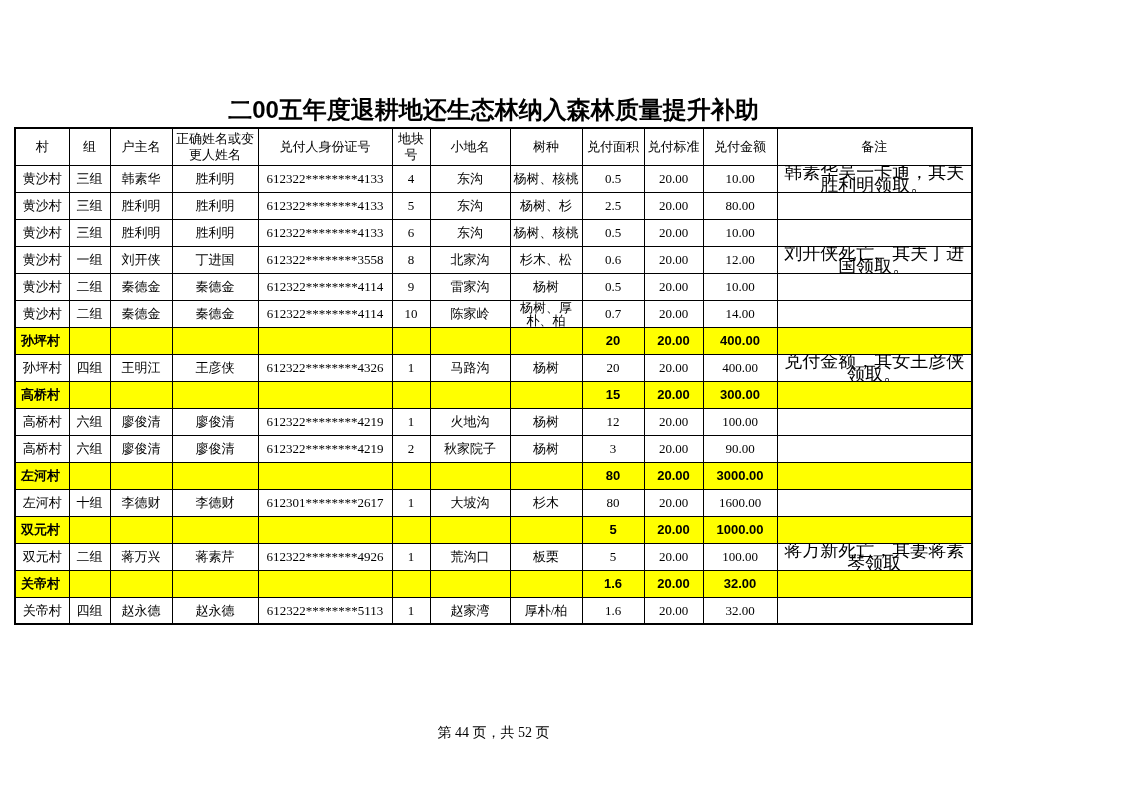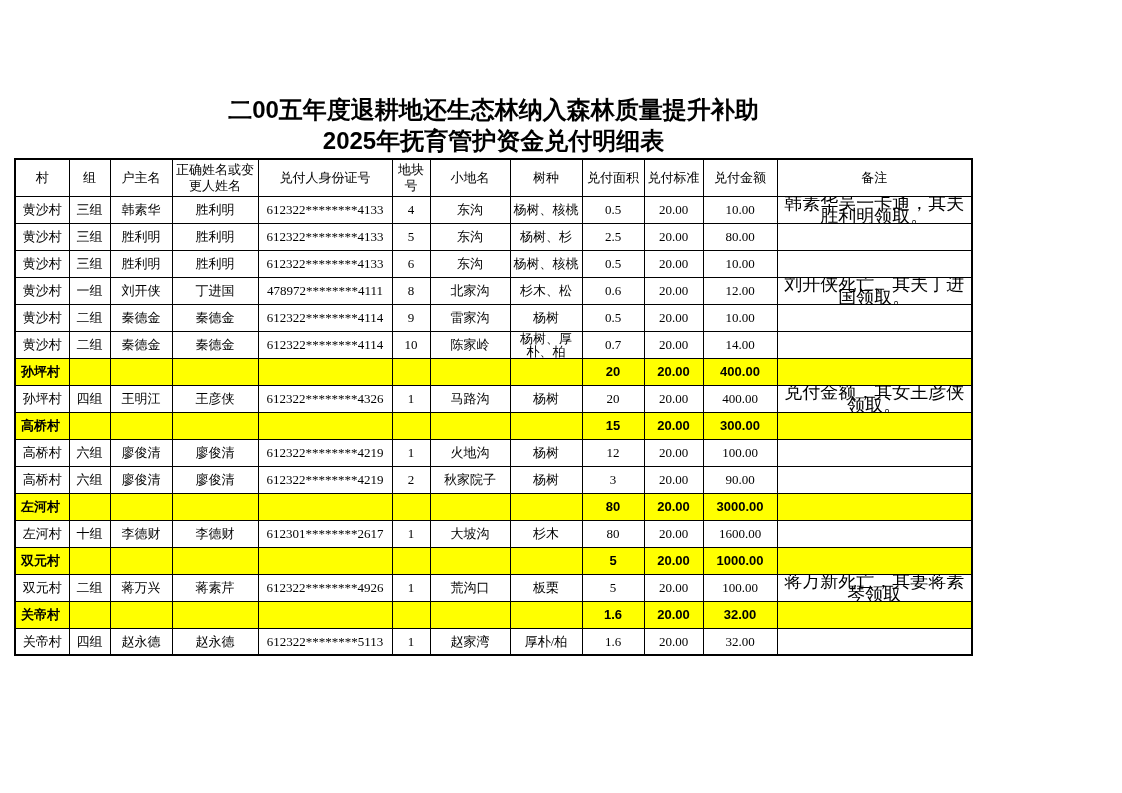--- a/index.html
+++ b/index.html
@@ -81,21 +81,20 @@
     color:#000;
   }
 </style>
 </head>
 <body>
 
 <div class="page">
 
   <div class="title-block">
     <div>二00五年度退耕地还生态林纳入森林质量提升补助</div>
-    <div>2025年抚育管护资金兑付明细表</div>
   </div>
 
   <table class="detail-table">
     <colgroup>
       <col style="width:54px">
         <col style="width:41px">
         <col style="width:62px">
       <col style="width:86px">
         <col style="width:134px">
         <col style="width:38px">
@@ -163,21 +162,21 @@
           <td>0.5</td>
           <td>20.00</td>
           <td>10.00</td>
           <td></td>
         </tr>
         <tr class="row-normal">
           <td>黄沙村</td>
           <td>一组</td>
           <td>刘开侠</td>
           <td>丁进国</td>
-          <td>478972********4111</td>
+          <td>612322********3558</td>
           <td>8</td>
           <td>北家沟</td>
           <td>杉木、松</td>
           <td>0.6</td>
           <td>20.00</td>
           <td>12.00</td>
           <td>刘开侠死亡、其夫丁进国领取。</td>
         </tr>
         <tr class="row-normal">
           <td>黄沙村</td>
@@ -357,14 +356,15 @@
           <td>赵家湾</td>
           <td>厚朴/柏</td>
           <td>1.6</td>
           <td>20.00</td>
           <td>32.00</td>
           <td></td>
         </tr>
       </tbody>
   </table>
 
+  <div class="page-footer">第 44 页，共 52 页</div>
 
 </div>
 
 </body></html>

